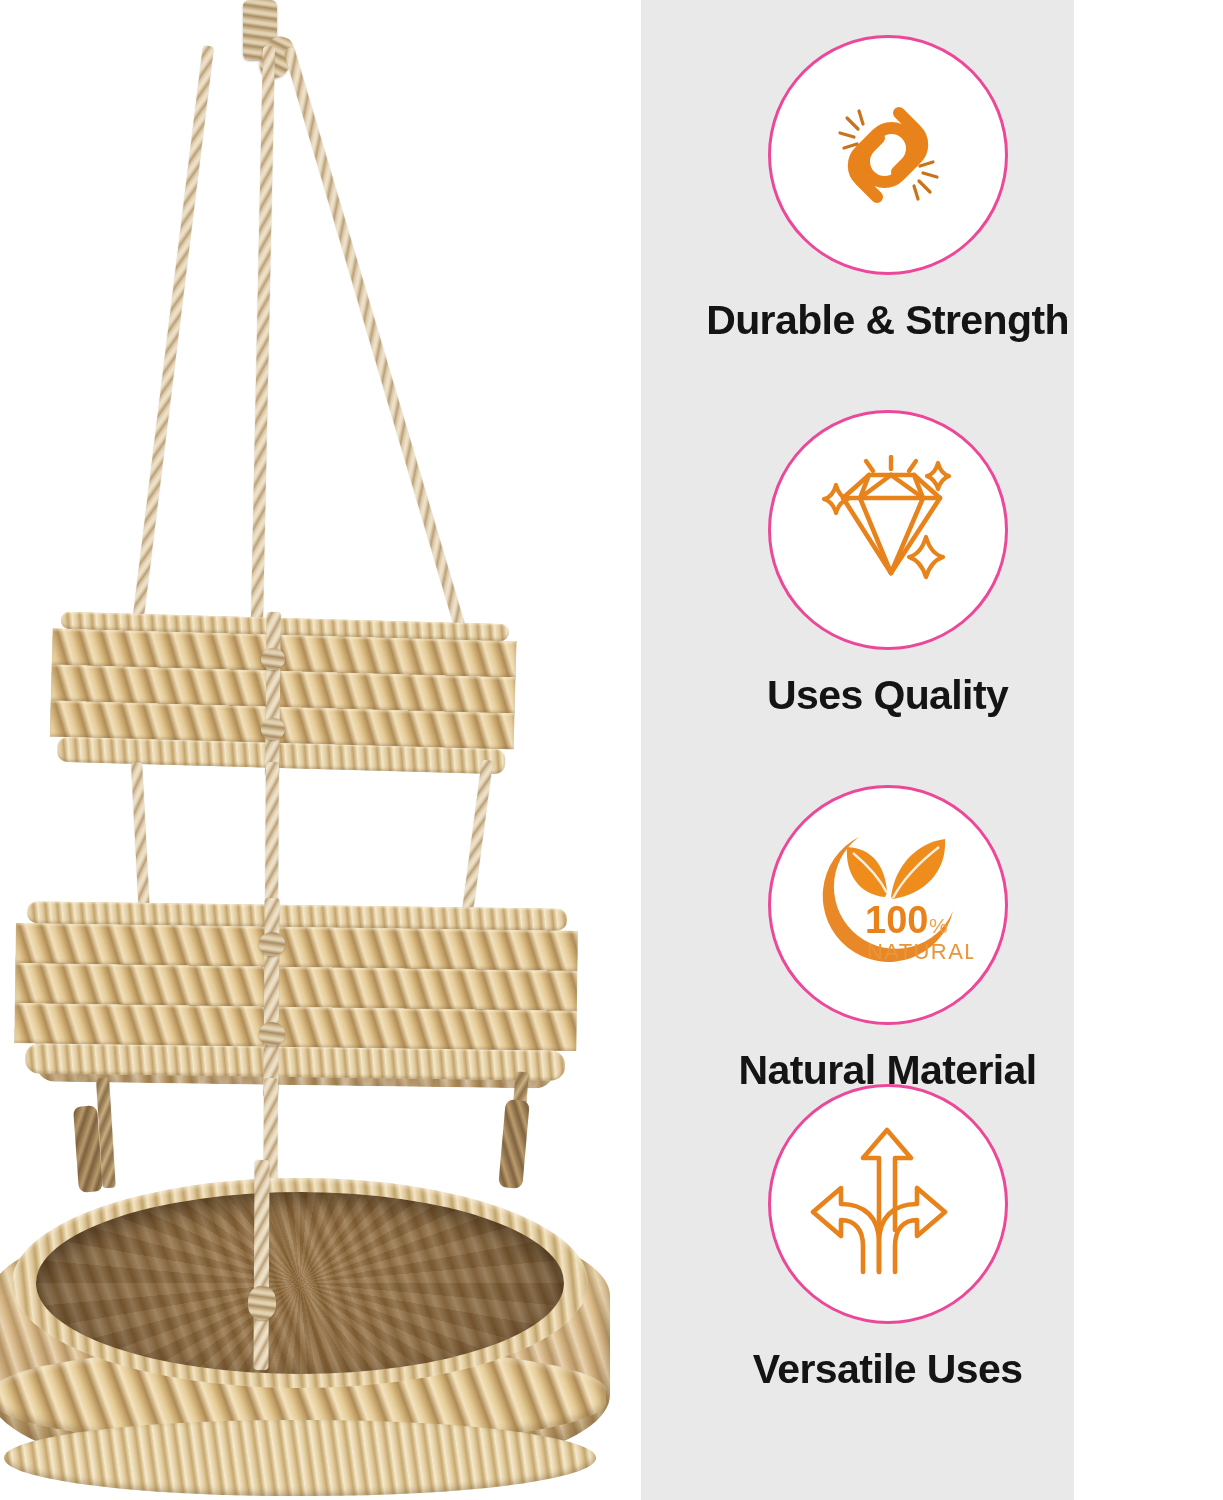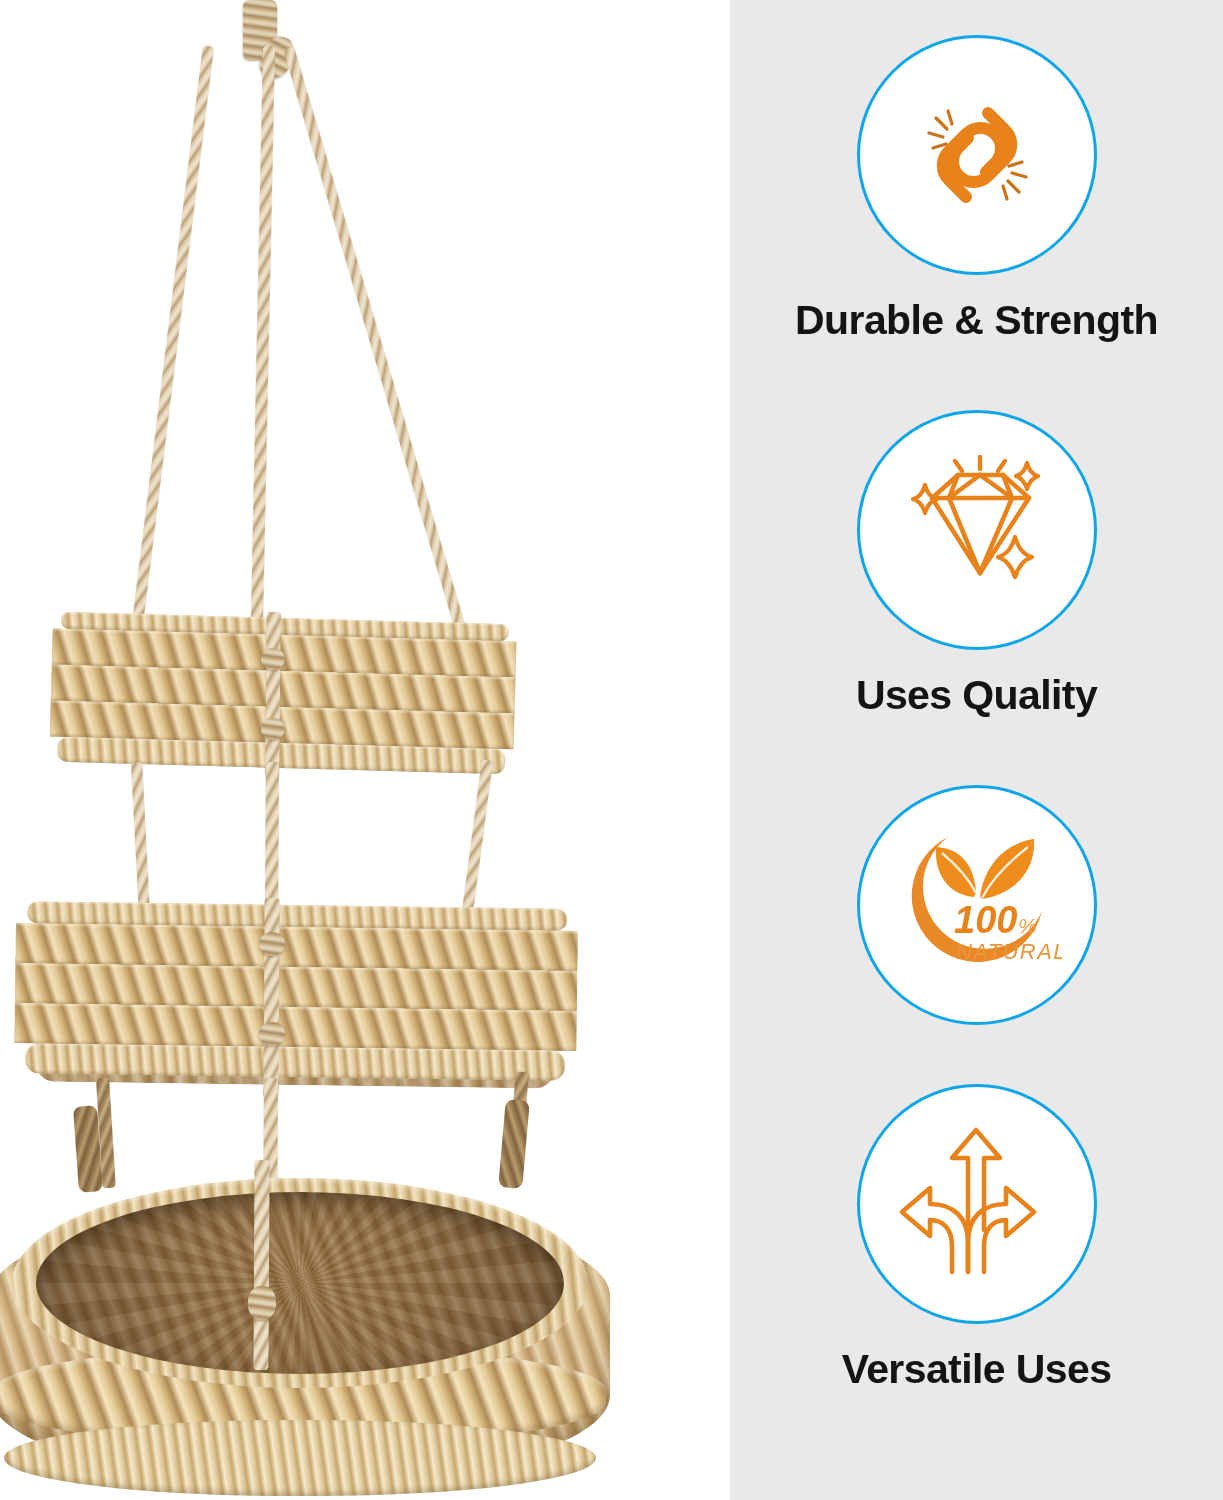--- a/index.html
+++ b/index.html
@@ -4,21 +4,21 @@
 <style>
   * { margin:0; padding:0; box-sizing:border-box; }
   html,body { width:1223px; height:1500px; }
   body {
     font-family:"Liberation Sans", sans-serif;
     background:#ffffff;
     overflow:hidden;
   }
   #page {
     position:relative;
-    width:1223px; height:1500px;
+    width:1074px; height:1500px;
     display:flex;
     background:#ffffff;
   }
 
   
   #product-panel {
     position:relative;
     width:730px; height:1500px;
     background:#ffffff;
     overflow:hidden;
@@ -108,22 +108,22 @@
   .feature {
     position:absolute;
     left:0; width:493px;
     display:flex; flex-direction:column;
     align-items:center;
   }
   .badge {
     width:240px; height:240px;
     border-radius:50%;
     background:#ffffff;
-    border:3px solid #0ea5e9;
-    display:flex; align-items:center; justify-content:center;font-style:italic;
+    border:3px solid #ec4899;
+    display:flex; align-items:center; justify-content:center;
   }
   .badge svg { display:block; }
   .feature-label {
     margin-top:22px;
     font-family:"Liberation Sans", sans-serif;
     font-size:41px;
     font-weight:700;
     letter-spacing:-0.6px;
     color:#141414;
     white-space:nowrap;
@@ -325,20 +325,21 @@
           <g stroke="#FFFFFF" stroke-width="2.4" fill="none" opacity=".85">
             <path d="M50 28 C62 38 76 52 84 68"></path>
             <path d="M136 22 C118 36 100 54 90 73"></path>
           </g>
 
           <text x="62" y="108" font-family="Liberation Sans, sans-serif" font-size="38" font-weight="700" fill="#E8821A">100</text>
           <text x="126" y="108" font-family="Liberation Sans, sans-serif" font-size="21" font-weight="500" fill="#EFA24A">%</text>
           <text x="64" y="134" font-family="Liberation Sans, sans-serif" font-size="22" font-weight="500" letter-spacing="1.4" fill="#E9953A">NATURAL</text>
         </svg>
       </div>
+      <div class="feature-label">Natural Material</div>
     </div>
 
     <div class="feature" style="top:1084px;">
       <div class="badge">
         <svg width="165" height="165" viewBox="0 0 165 165">
           <g fill="none" stroke="#E8821A" stroke-width="4.6" stroke-linecap="round" stroke-linejoin="round">
 
             <path d="M74 108 L74 36 L58 36 L82 8 L106 36 L90 36 L90 108"></path>
 
             <path d="M74 150 L74 120 C74 96 60 82 36 82 L36 66 L8 90 L36 114 L36 98

